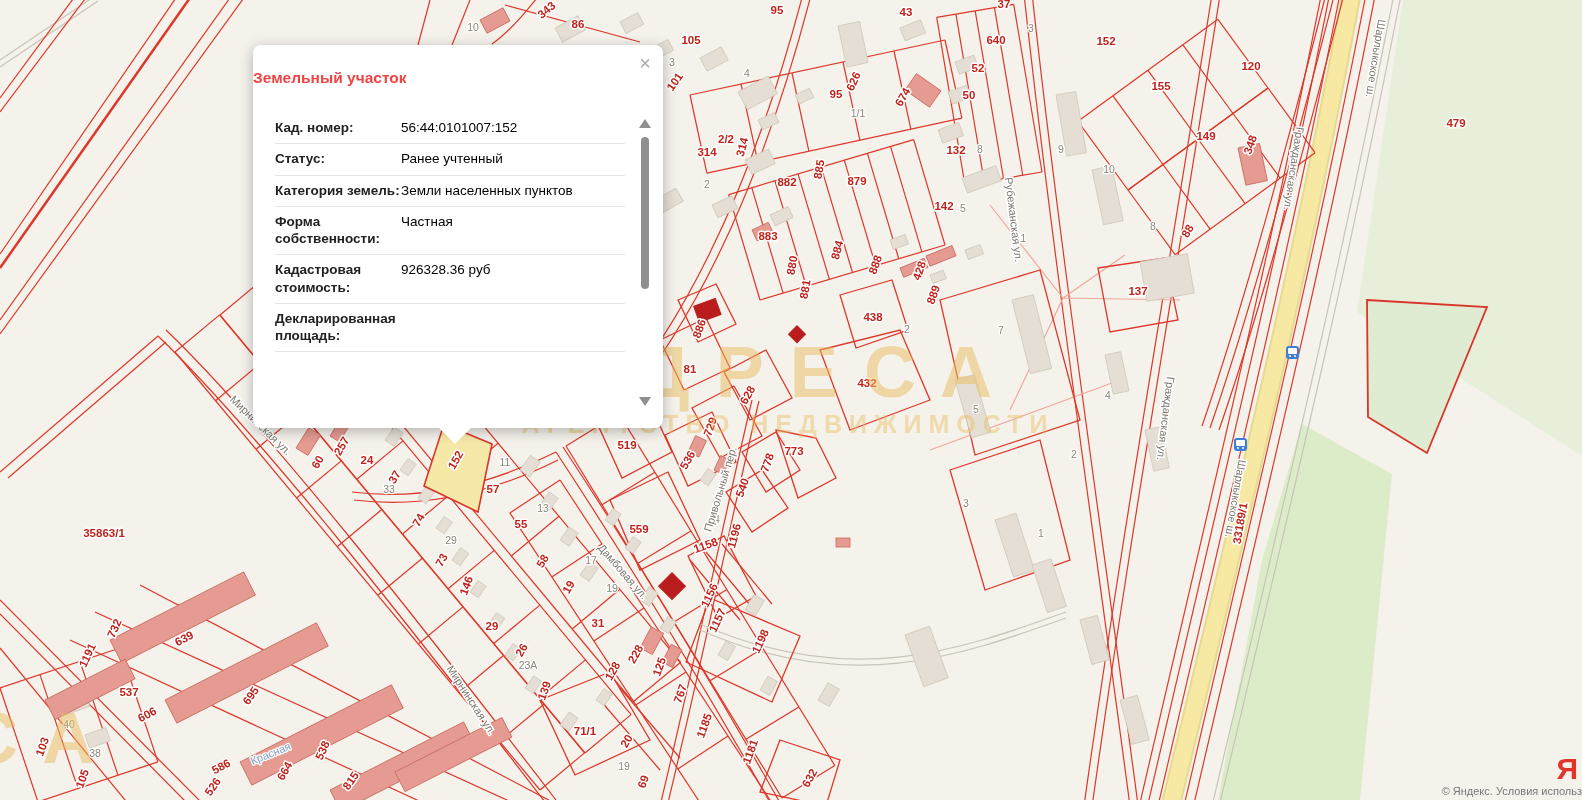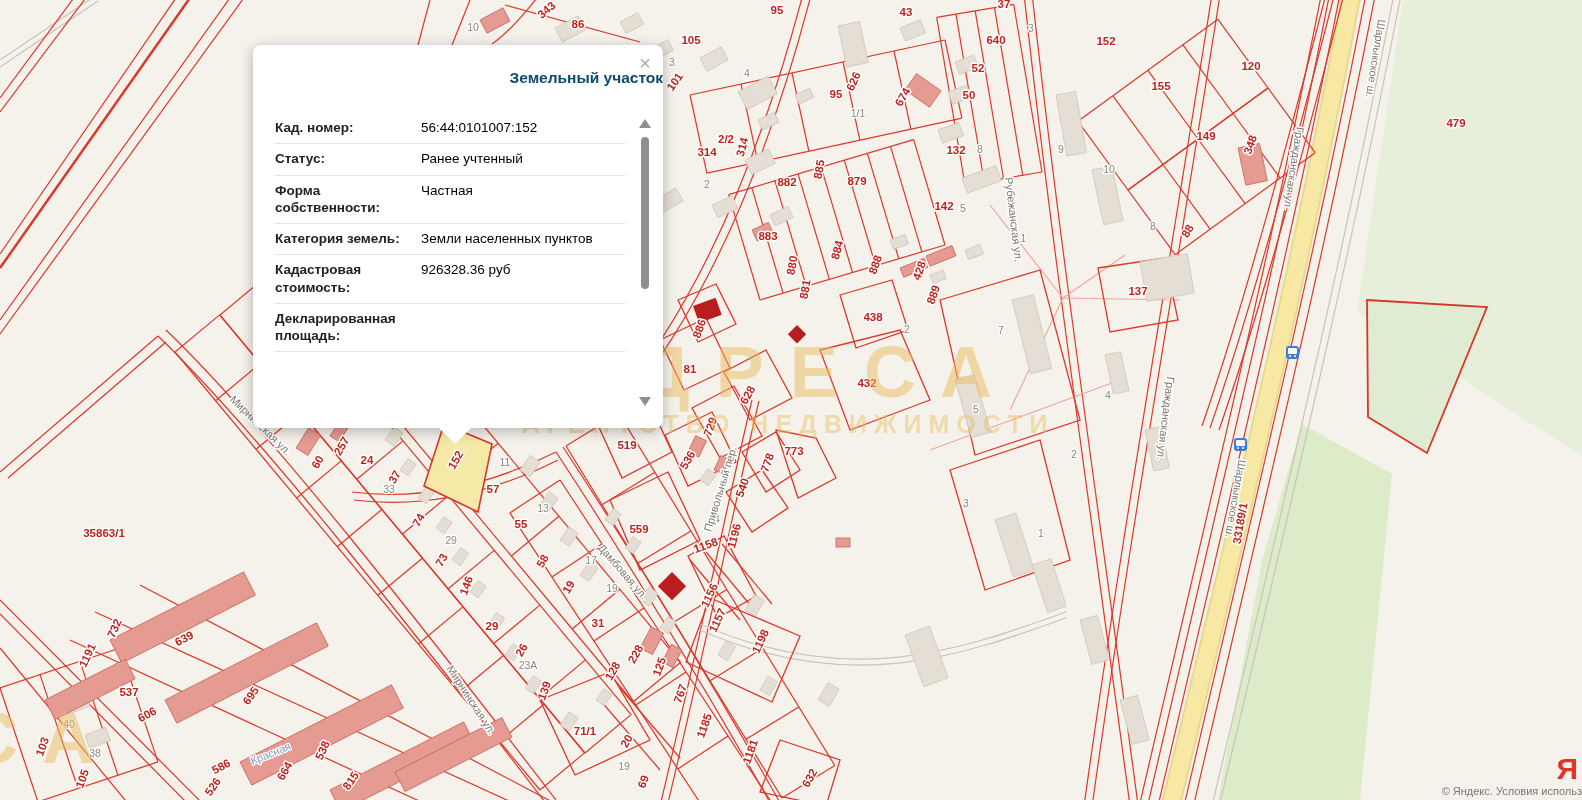--- a/index.html
+++ b/index.html
@@ -12,24 +12,24 @@
   
   .wm{position:absolute;left:788px;top:336px;transform:translateX(-50%);text-align:center;pointer-events:none;z-index:3;}
   .wm-l1{font-weight:700;font-size:72px;letter-spacing:26px;color:rgba(233,188,94,.5);white-space:nowrap;line-height:1;}
   .wm-l2{font-weight:700;font-size:25px;letter-spacing:7px;color:rgba(233,188,94,.45);white-space:nowrap;margin-top:2px;}
   .wm2{position:absolute;left:-340px;top:702px;z-index:3;pointer-events:none;}
   
   #popup{position:absolute;left:253px;top:45px;width:410px;height:383px;background:#fff;border-radius:8px;
          box-shadow:0 3px 14px rgba(0,0,0,.28);z-index:5;}
   #popup:after{content:"";position:absolute;left:186px;bottom:-16px;border:16px solid transparent;border-top-color:#fff;border-bottom:0;}
   #popup-close{position:absolute;top:8px;right:12px;font-size:20px;line-height:20px;color:#aaa;cursor:pointer;}
-  #popup-title{margin-top:24px;text-align:right;font-size:15.5px;font-weight:700;color:#0c4a6e;}
+  #popup-title{margin-top:24px;text-align:left;font-size:15.5px;font-weight:700;color:#ef4444;}
   #fields{position:absolute;left:22px;right:38px;top:68px;}
   .frow{display:flex;border-bottom:1px solid #e4e4e4;padding:6px 0 7px;}
-  .flbl{width:126px;flex:none;font-size:13.5px;font-weight:700;color:#222;line-height:1.28;padding-right:20px;}
+  .flbl{width:126px;flex:none;font-size:13.5px;font-weight:700;color:#222;line-height:1.28;padding-right:0;}
   .fval{flex:1;font-size:13.5px;color:#000000;line-height:1.28;}
   #sbar{position:absolute;right:12px;top:74px;bottom:22px;width:12px;}
   #sb-up,#sb-dn{position:absolute;left:0;width:0;height:0;border-left:6px solid transparent;border-right:6px solid transparent;cursor:pointer;}
   #sb-up{top:0;border-bottom:9px solid #8f8f8f;}
   #sb-dn{bottom:0;border-top:9px solid #8f8f8f;}
   #sb-thumb{position:absolute;left:2px;top:18px;width:8px;height:152px;background:#8f8f8f;border-radius:4px;cursor:pointer;}
   
   .bus{position:absolute;width:13px;height:13px;background:#3e7ed8;border-radius:3px;z-index:2;}
   .bus i{position:absolute;left:2px;top:2px;width:9px;height:6px;background:#fff;border-radius:1px;}
   .bus u{position:absolute;bottom:2px;width:2px;height:2px;background:#fff;border-radius:50%;}
@@ -465,26 +465,26 @@
     <div id="fields">
         <div class="frow">
           <div class="flbl">Кад. номер:</div>
           <div class="fval">56:44:0101007:152</div>
         </div>
         <div class="frow">
           <div class="flbl">Статус:</div>
           <div class="fval">Ранее учтенный</div>
         </div>
         <div class="frow">
+          <div class="flbl">Категория земель:</div>
+          <div class="fval">Земли населенных пунктов</div>
+        </div>
+        <div class="frow">
           <div class="flbl">Форма собственности:</div>
           <div class="fval">Частная</div>
-        </div>
-        <div class="frow">
-          <div class="flbl">Категория земель:</div>
-          <div class="fval">Земли населенных пунктов</div>
         </div>
         <div class="frow">
           <div class="flbl">Кадастровая стоимость:</div>
           <div class="fval">926328.36 руб</div>
         </div>
         <div class="frow">
           <div class="flbl">Декларированная площадь:</div>
         </div>
       </div>
     <div id="sbar">

